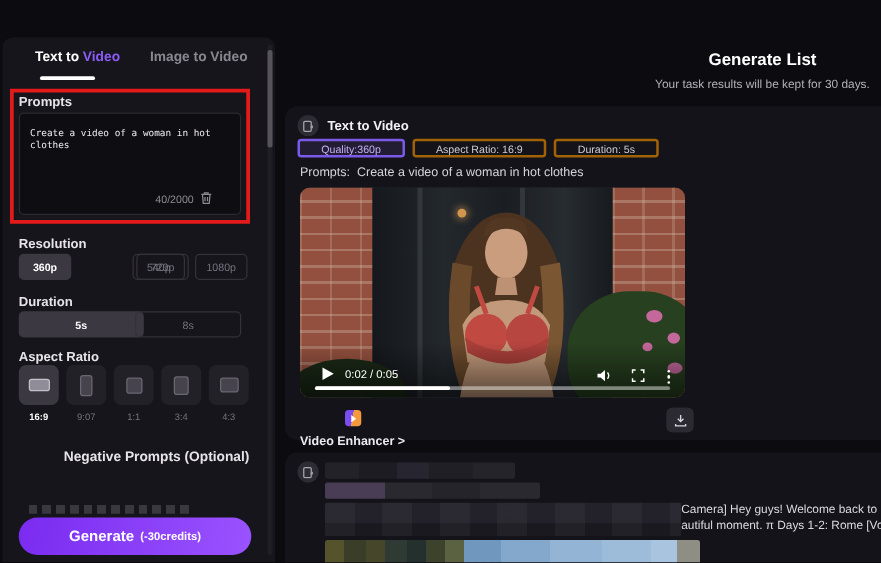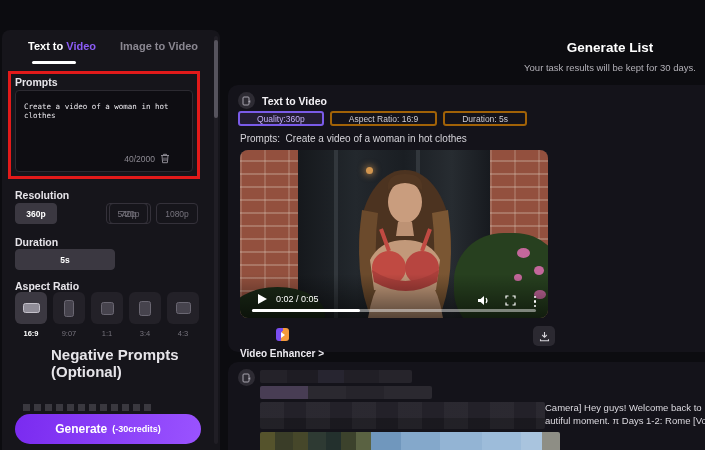--- a/index.html
+++ b/index.html
@@ -57,21 +57,21 @@
   .ar-tile.sel { background:#3b3841; }
   .ar0{left:13px;} .ar1{left:51px;} .ar2{left:89px;} .ar3{left:127px;} .ar4{left:165px;}
   .ar-shape { border-radius:2.5px; background:#46434d; border:1px solid #6a6772; }
   .ar-tile.sel .ar-shape { background:#908d98; border-color:#c4c1ca; }
   .s169{width:17px;height:10px;} .s916{width:10px;height:17px;} .s11{width:13px;height:13px;}
   .s34{width:12px;height:15px;} .s43{width:15px;height:12px;}
   .ar-lab { position:absolute; top:299px; width:32px; text-align:center; font-size:7.5px; color:#76737d; }
   .ar-lab.sel { color:#fff; font-weight:bold; }
   .al0{left:13px;} .al1{left:51px;} .al2{left:89px;} .al3{left:127px;} .al4{left:165px;}
 
-  .lbl-neg { top:316px; font-size:15px;padding-left:36px; }
+  .lbl-neg { top:330px; font-size:11px;padding-left:36px; }
   .ta-neg { top:334px; height:46px; font-size:7.5px; line-height:11px; color:#8d8a93;
             padding:7px 8px; white-space:pre-line; overflow:hidden; }
   .neg-fade { position:absolute; left:21px; top:374px; width:130px; height:7px; opacity:.3;
               background:repeating-linear-gradient(90deg,#8d8a93 0 7px, transparent 7px 11px); }
 
   .gen-btn { position:absolute; left:13px; top:384px; width:186px; height:30px; border-radius:16px;
              background:linear-gradient(100deg,#7a2bf0,#9a53ff); display:flex; align-items:center;
              justify-content:center; gap:5px; color:#fff; }
   .gen-main { font-size:12px; font-weight:bold; }
   .gen-sub { font-size:9px; font-weight:bold; }
@@ -179,20 +179,21 @@
     </div>
 
     <div class="sb-label lbl-res">Resolution</div>
     <div class="opt-btn res-btn res0 sel">360p</div>
     <div class="opt-btn res-btn res1">540p</div>
     <div class="opt-btn res-btn res2">720p</div>
     <div class="opt-btn res-btn res3">1080p</div>
 
     <div class="sb-label lbl-dur">Duration</div>
     <div class="opt-btn dur-btn dur0 sel">5s</div>
+    <div class="opt-btn dur-btn dur1">8s</div>
 
     <div class="sb-label lbl-ar">Aspect Ratio</div>
     <div class="ar-tile ar0 sel">
         <div class="ar-shape s169"></div>
       </div>
     <div class="ar-tile ar1">
         <div class="ar-shape s916"></div>
       </div>
     <div class="ar-tile ar2">
         <div class="ar-shape s11"></div>

